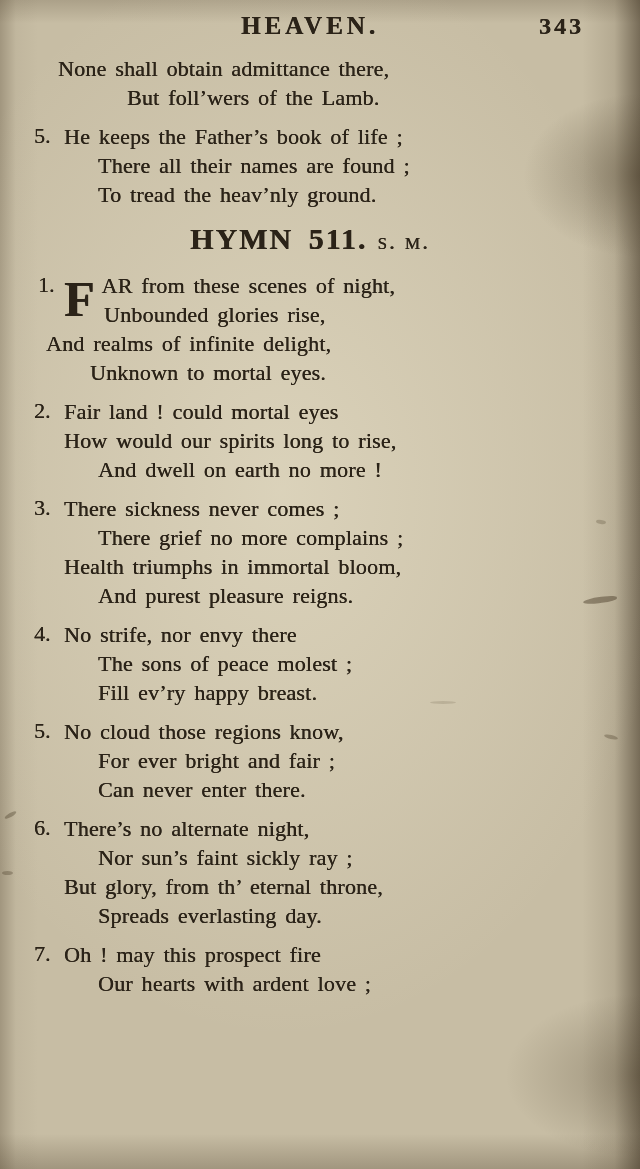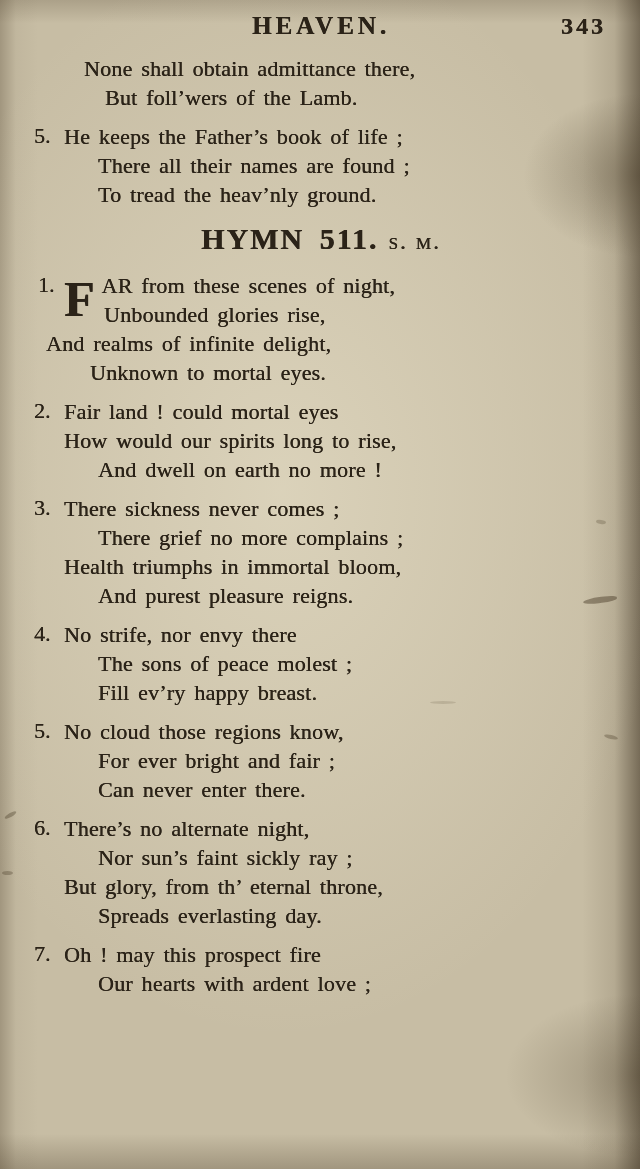--- a/index.html
+++ b/index.html
@@ -10,21 +10,21 @@
     overflow:hidden;
     position:relative;
     background:
       radial-gradient(ellipse 85% 65% at 44% 42%, rgba(238,231,208,0.50), rgba(238,231,208,0) 72%),
       radial-gradient(ellipse 26% 10% at 100% 15%, rgba(58,46,27,0.38), rgba(58,46,27,0) 70%),
       radial-gradient(ellipse 30% 10% at 100% 92%, rgba(58,46,27,0.30), rgba(58,46,27,0) 70%),
       linear-gradient(90deg, rgba(74,60,40,0.30) 0%, rgba(74,60,40,0.05) 2.5%, rgba(74,60,40,0) 6%, rgba(74,60,40,0) 91%, rgba(74,60,40,0.15) 96%, rgba(52,40,24,0.55) 100%),
       linear-gradient(180deg, rgba(74,60,40,0.22) 0%, rgba(74,60,40,0) 2%, rgba(74,60,40,0) 97%, rgba(74,60,40,0.30) 100%),
       #c7bda4;
   }
-  .page { position:relative; width:100%; height:100%; padding:10px 32px 0 34px; }
+  .page { position:relative; width:100%; height:100%; padding:10px 54px 0 34px; }
 
   .running-header { position:relative; height:40px; margin-bottom:4px; }
   .header-title {
     position:absolute; left:50%; transform:translateX(-50%); top:2px;
     font-size:25px; font-weight:bold; letter-spacing:4px;
     text-shadow:0.4px 0 0 currentColor;
   }
   .page-number {
     position:absolute; right:2px; top:3px;
     font-size:24px; letter-spacing:3px; font-weight:bold;
@@ -34,22 +34,22 @@
   .line {
     white-space:nowrap; font-size:22px; line-height:29px;
     word-spacing:3px; letter-spacing:0.2px;
     text-shadow:0.3px 0 0 currentColor;
   }
   .stanza { position:relative; margin-bottom:10px; }
   .stanza .num { position:absolute; left:0; top:1px; font-size:22px; text-shadow:0.3px 0 0 currentColor; }
   .stanza .line { margin-left:30px; }
   .stanza .line.indent { margin-left:64px; }
 
-  .stanza.intro .line.i1 { margin-left:50px; }
-  .stanza.intro .line.i2 { margin-left:71px; }
+  .stanza.intro .line.i1 { margin-left:24px; }
+  .stanza.intro .line.i2 { margin-left:93px; }
 
   .hymn-heading { text-align:center; margin:10px 0 12px; line-height:40px; height:40px; }
   .hymn-title {
     font-size:30px; font-weight:bold; letter-spacing:2px; word-spacing:6px;
     text-shadow:0.4px 0 0 currentColor;
   }
   .hymn-meter {
     font-size:24px; font-variant:small-caps; letter-spacing:2px; margin-left:6px;
     text-shadow:0.3px 0 0 currentColor;
   }

